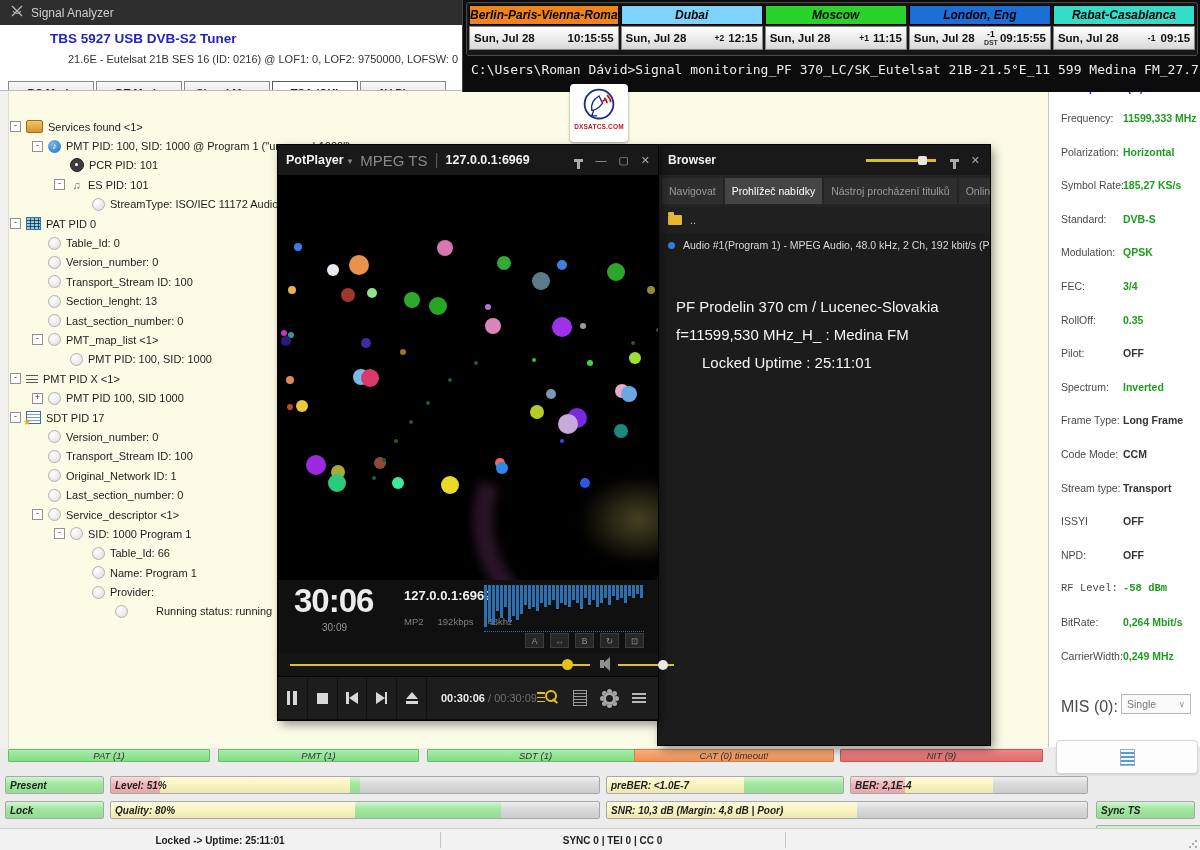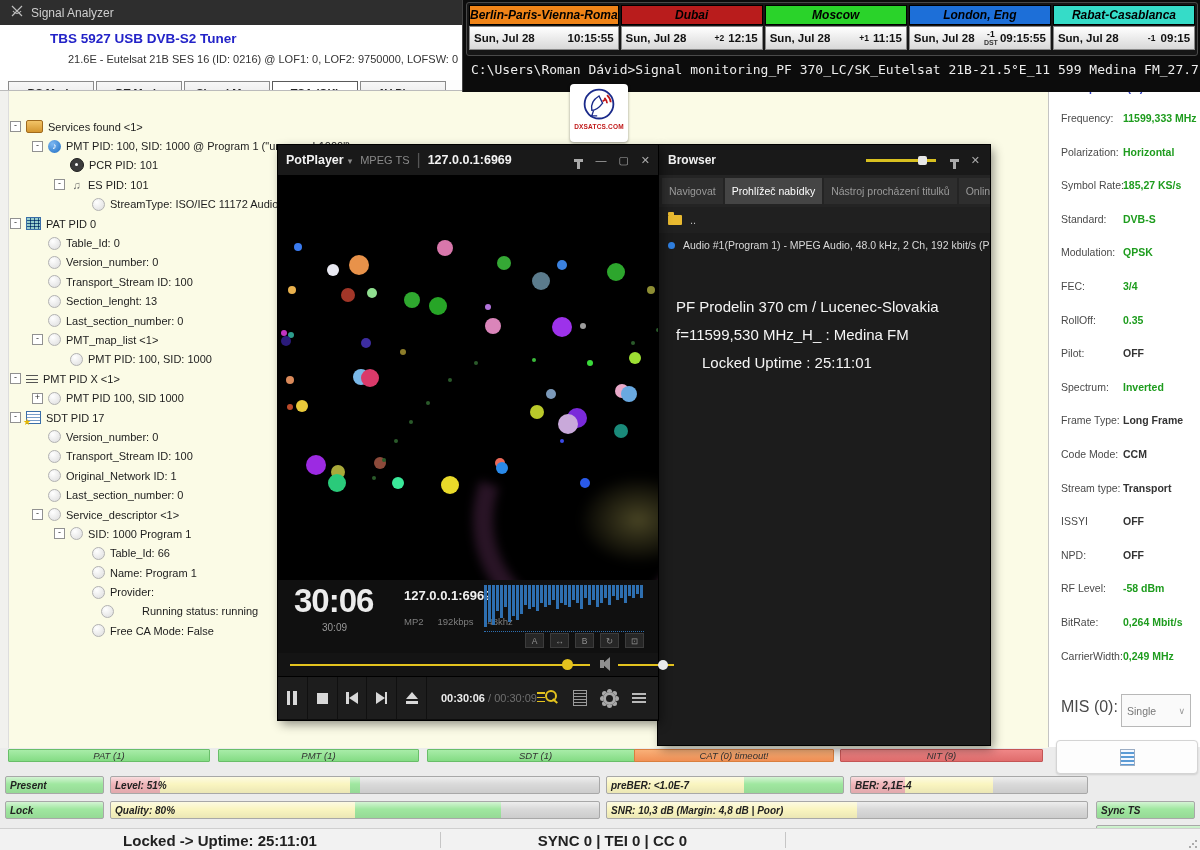--- a/index.html
+++ b/index.html
@@ -41,21 +41,21 @@
 
   
   #rightpanel{position:absolute;left:1048px;top:56px;width:152px;height:691px;background:#fff;border-left:1px solid #c4c4c4;z-index:6;}
   .prow{position:absolute;left:0;width:152px;height:16px;}
   .prow .plabel{position:absolute;left:12px;top:0;font-size:10.5px;color:#4a4a4a;}
   .prow .pvalue{position:absolute;left:74px;top:0;font-size:10.5px;font-weight:bold;color:#333;white-space:nowrap;}
   .prow .pvalue.green{color:#1e9c1e;}
   #param-partial{position:absolute;left:12px;top:26px;color:#3340c0;font-weight:bold;font-size:10.5px;}
   #misrow{position:absolute;left:0;top:638px;width:152px;height:22px;}
   #misrow .plabel{position:absolute;left:12px;top:4px;font-size:16px;color:#4a4a4a;}
-  #mis-select{position:absolute;left:72px;top:0;width:70px;height:33px;border:1px solid #b8b8b8;background:#fafafa;
+  #mis-select{position:absolute;left:72px;top:0;width:70px;height:20px;border:1px solid #b8b8b8;background:#fafafa;
     font-size:10.5px;color:#777;display:flex;align-items:center;justify-content:space-between;padding:0 5px;box-sizing:border-box;}
   #mis-select .chev{color:#999;font-size:9px;}
 
   
   #cmdwin{position:absolute;left:462px;top:0;width:738px;height:92px;background:#0c0c0c;z-index:30;border-left:1px solid #444;}
   #cmdline{position:absolute;left:8px;top:62px;width:724px;color:#ededed;font-family:"DejaVu Sans Mono",monospace;font-size:13px;white-space:nowrap;}
   #clock{position:absolute;left:466px;top:2px;width:732px;height:54px;z-index:31;background:#161616;border:1px solid #4a4a4a;border-radius:3px;
     display:flex;gap:2px;padding:2px;box-sizing:border-box;}
   .ccol{flex:1;display:flex;flex-direction:column;}
   .chead{height:20px;display:flex;align-items:center;justify-content:center;font-size:12px;font-weight:bold;font-style:italic;color:#000;
@@ -72,21 +72,21 @@
     box-shadow:0 1px 3px rgba(0,0,0,.4);display:flex;flex-direction:column;align-items:center;}
   #logo svg{margin-top:3px;}
   #logo .logotext{font-size:6.5px;font-weight:bold;color:#c01818;letter-spacing:.2px;}
 
   
   #player{position:absolute;left:278px;top:145px;width:380px;height:575px;background:#0d0d0d;z-index:20;
     box-shadow:0 0 0 1px #000,3px 4px 10px rgba(0,0,0,.45);}
   #p-title{position:absolute;left:0;top:0;width:100%;height:30px;background:#191919;display:flex;align-items:center;box-sizing:border-box;padding:0 8px;}
   #p-title .pp{color:#f2f2f2;font-weight:bold;font-size:12.5px;}
   #p-title .chev{color:#8a8a8a;font-size:9px;margin:2px 8px 0 4px;}
-  #p-title .mt{color:#8a8a8a;font-size:11px;}
+  #p-title .mt{color:#8a8a8a;font-size:15px;}
   #p-title .sep{color:#555;margin:0 7px;}
   #p-title .url{color:#f2f2f2;font-weight:bold;font-size:12.5px;}
   .winbtns{margin-left:auto;display:flex;align-items:center;gap:12px;}
   .winbtns .wb{color:#aaa;font-size:11px;line-height:1;}
   .ic-pin{width:9px;height:3px;background:#aaa;position:relative;display:inline-block;}
   .ic-pin::after{content:"";position:absolute;left:3px;top:3px;width:3px;height:7px;background:#aaa;}
   #p-video{position:absolute;left:0;top:30px;width:380px;height:405px;background:#000;overflow:hidden;}
   .vdot{position:absolute;border-radius:50%;}
   .swirl1{position:absolute;left:385px;top:370px;width:190px;height:190px;border:20px solid transparent;
     border-bottom-color:rgba(150,80,130,.55);border-left-color:rgba(120,60,110,.35);border-radius:50%;
@@ -154,21 +154,21 @@
     display:flex;align-items:center;justify-content:center;box-sizing:border-box;}
   .t-ok{background:linear-gradient(#a8ecA8,#84dc84);border:1px solid #69bE69;}
   .t-warn{background:linear-gradient(#f9b078,#f19055);border:1px solid #d97f3f;}
   .t-err{background:linear-gradient(#ef8787,#e06c6c);border:1px solid #c45555;}
   #iconpanel{position:absolute;left:1056px;top:740px;width:140px;height:32px;background:#fdfdfd;border:1px solid #d4d4d4;border-radius:4px;z-index:15;
     display:flex;align-items:center;justify-content:center;box-shadow:0 1px 2px rgba(0,0,0,.12);}
   .stripes{width:13px;height:15px;border:1px solid #9badc4;background:repeating-linear-gradient(#f4f8ff 0 2px,#5b9bd5 2px 4px);}
   .meter{position:absolute;height:18px;border:1px solid #a8a8a8;border-radius:2px;box-sizing:border-box;
     font-size:10px;font-weight:bold;font-style:italic;color:#222;display:flex;align-items:center;padding-left:4px;white-space:nowrap;overflow:hidden;}
   #statusbar{position:absolute;left:0;top:828px;width:1200px;height:22px;background:#f2f2f2;border-top:1px solid #cfcfcf;}
-  .sseg{position:absolute;top:0;height:22px;display:flex;align-items:center;justify-content:center;font-size:15px;font-weight:600;color:#222;}
+  .sseg{position:absolute;top:0;height:22px;display:flex;align-items:center;justify-content:center;font-size:10px;font-weight:600;color:#222;}
   .sdiv{position:absolute;top:3px;width:1px;height:16px;background:#c6c6c6;}
   #grip{position:absolute;right:2px;bottom:2px;width:10px;height:10px;
     background:radial-gradient(circle at 8px 2px,#aaa 1px,transparent 1.5px),radial-gradient(circle at 8px 8px,#aaa 1px,transparent 1.5px),radial-gradient(circle at 2px 8px,#aaa 1px,transparent 1.5px),radial-gradient(circle at 5px 5px,#aaa 1px,transparent 1.5px);}
 </style>
 </head>
 <body>
 
 <div id="app">
 
   <div id="titlebar">
@@ -314,29 +314,24 @@
         <div class="trow" style="padding-left: 66px;">
           <span style="width: 16px; flex: 0 0 auto;"></span>
           <span class="ticon ticon-dot"></span>
           <span>Name: Program 1</span>
         </div>
         <div class="trow" style="padding-left: 66px;">
           <span style="width: 16px; flex: 0 0 auto;"></span>
           <span class="ticon ticon-dot"></span>
           <span>Provider:</span>
         </div>
-        <div class="trow" style="padding-left: 52px; gap: 23px;">
+        <div class="trow" style="padding-left: 66px; gap: 23px;">
           <span style="width: 16px; flex: 0 0 auto;"></span>
           <span class="ticon ticon-dot"></span>
           <span>Running status: running</span>
-        </div>
-        <div class="trow" style="padding-left: 66px;">
-          <span style="width: 16px; flex: 0 0 auto;"></span>
-          <span class="ticon ticon-dot"></span>
-          <span>Free CA Mode: False</span>
         </div>
       </div>
   </div>
 
   <div id="rightpanel">
     <div id="param-partial">Transponder (...)</div>
     <div id="paramrows">
         <div class="prow" style="top: 56px;">
           <span class="plabel">Frequency:</span>
           <span class="pvalue green">11599,333 MHz</span>
@@ -386,21 +381,21 @@
           <span class="pvalue">Transport</span>
         </div>
         <div class="prow" style="top: 459.2px;">
           <span class="plabel">ISSYI</span>
           <span class="pvalue">OFF</span>
         </div>
         <div class="prow" style="top: 492.8px;">
           <span class="plabel">NPD:</span>
           <span class="pvalue">OFF</span>
         </div>
-        <div class="prow" style="top: 526.4px;">
+        <div class="prow" style="top: 526.4px; font-family: Liberation Mono, monospace;">
           <span class="plabel">RF Level:</span>
           <span class="pvalue green">-58 dBm</span>
         </div>
         <div class="prow" style="top: 560px;">
           <span class="plabel">BitRate:</span>
           <span class="pvalue green">0,264 Mbit/s</span>
         </div>
         <div class="prow" style="top: 593.6px;">
           <span class="plabel">CarrierWidth:</span>
           <span class="pvalue green">0,249 MHz</span>
@@ -424,21 +419,21 @@
         <div class="chead" style="background: rgb(240, 132, 24);">Berlin-Paris-Vienna-Roma</div>
         <div class="cbody">
           <span class="cdate">Sun, Jul 28</span>
           <span class="coffset">
             <span></span>
           </span>
           <span class="ctime">10:15:55</span>
         </div>
       </div>
       <div class="ccol">
-        <div class="chead" style="background: #b91c1c;">Dubai</div>
+        <div class="chead" style="background: #7dd3fc;">Dubai</div>
         <div class="cbody">
           <span class="cdate">Sun, Jul 28</span>
           <span class="coffset">
             <span>+2</span>
           </span>
           <span class="ctime">12:15</span>
         </div>
       </div>
       <div class="ccol">
         <div class="chead" style="background: rgb(42, 211, 42);">Moscow</div>

